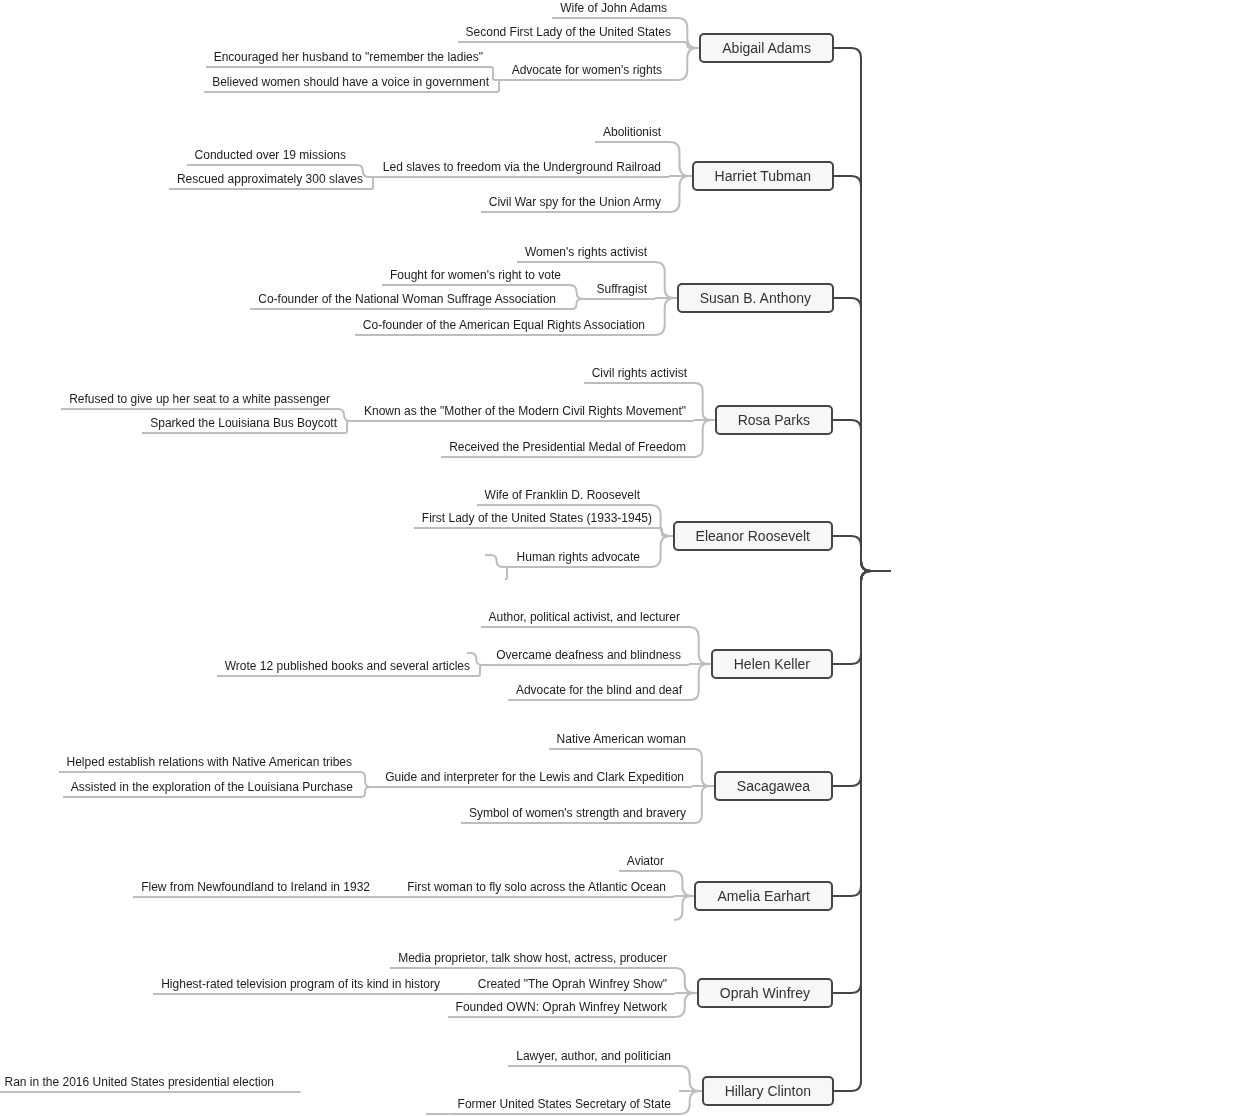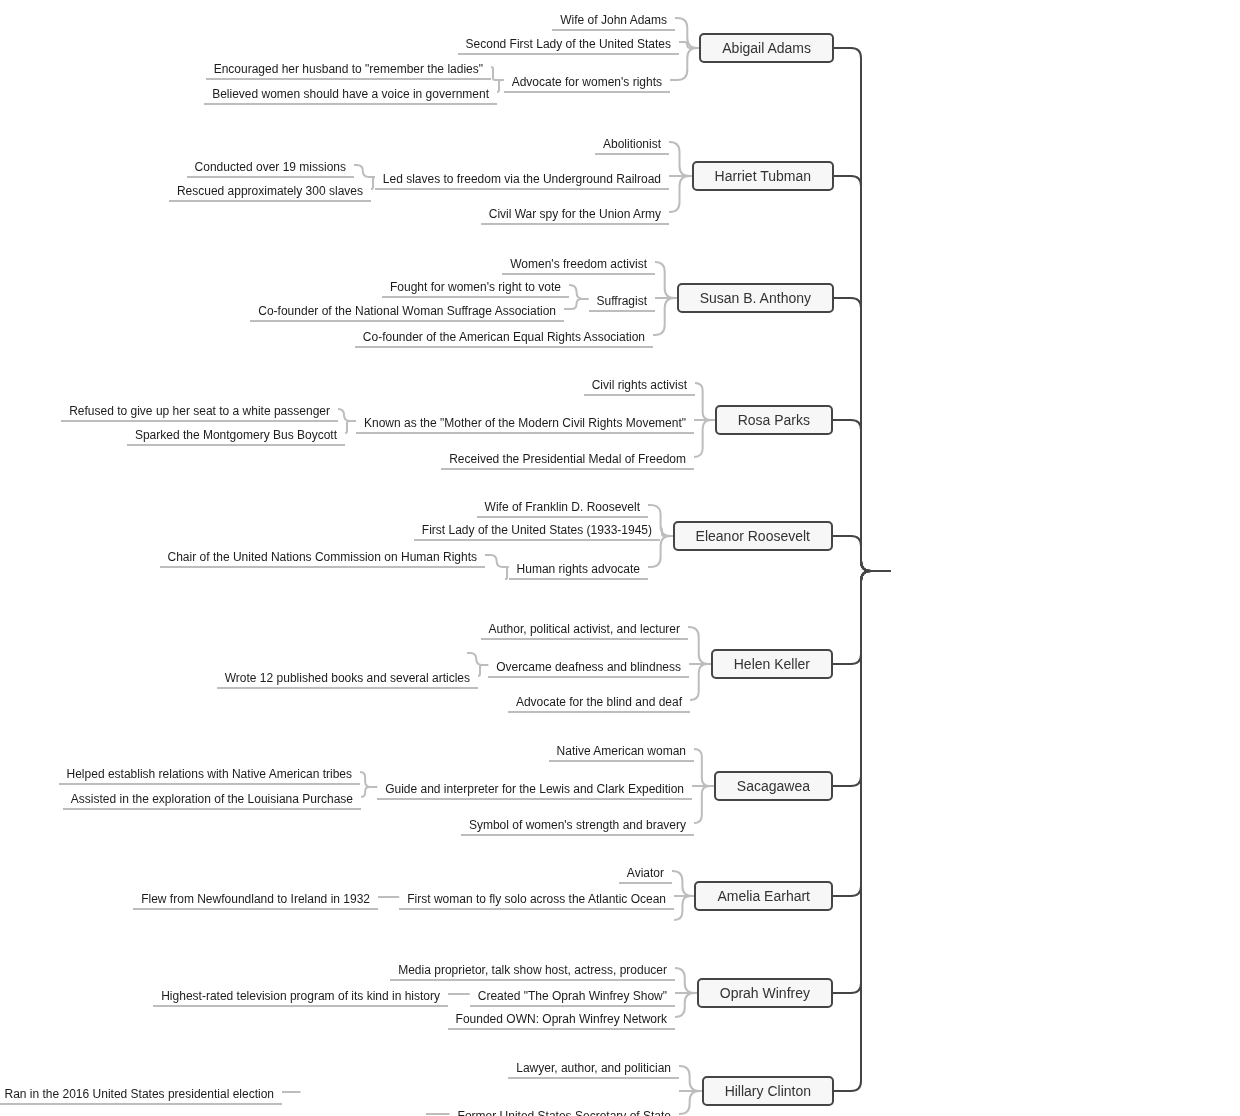--- a/index.html
+++ b/index.html
@@ -3,21 +3,21 @@
 <meta charset="utf-8">
 <style>
   html,body{margin:0;padding:0;background:#ffffff;}
   #map{position:relative;width:1240px;height:1116px;background:#fff;overflow:hidden;
        font-family:"Liberation Sans",sans-serif;}
   #links{position:absolute;left:0;top:0;width:1240px;height:1116px;z-index:0;pointer-events:none;}
   #links path{fill:none;stroke-width:2px;}
   #links path.light{stroke:var(--line,#bdbdbd);}
   #links path.dark{stroke:var(--dark,#454545);}
   .fact{position:absolute;z-index:1;white-space:nowrap;font-size:12px;line-height:14px;
-        color:#1c1c1c;padding:12px 8px 2px 8px;border-bottom:2px solid var(--line,#bdbdbd);
+        color:#1c1c1c;padding:0 8px 2px 8px;border-bottom:2px solid var(--line,#bdbdbd);
         cursor:default;}
   .person{position:absolute;z-index:2;white-space:nowrap;font-size:14px;line-height:16px;
         color:#333;background:var(--box-bg,#f7f7f7);border:2px solid var(--dark,#454545);
         border-radius:5px;padding:5px 21px;cursor:default;}
   .root{position:absolute;z-index:2;left:891px;top:545px;width:348px;height:52px;
         background:var(--root-bg,#1e3a78);color:#f5f6fa;border-radius:4px;
         display:flex;align-items:center;justify-content:center;font-size:17px;}
 </style>
 </head>
 <body>
@@ -93,38 +93,37 @@
   <div class="fact" id="p0f2c1" style="right:743px;top:75px">Believed women should have a voice in government</div>
 
   <div class="person" id="p1" style="right:406px;top:161px">Harriet Tubman</div>
   <div class="fact" id="p1f0" style="right:571px;top:125px">Abolitionist</div>
   <div class="fact" id="p1f1" style="right:571px;top:160px">Led slaves to freedom via the Underground Railroad</div>
   <div class="fact" id="p1f1c0" style="right:886px;top:148px">Conducted over 19 missions</div>
   <div class="fact" id="p1f1c1" style="right:869px;top:172px">Rescued approximately 300 slaves</div>
   <div class="fact" id="p1f2" style="right:571px;top:195px">Civil War spy for the Union Army</div>
 
   <div class="person" id="p2" style="right:406px;top:283px">Susan B. Anthony</div>
-  <div class="fact" id="p2f0" style="right:585px;top:245px">Women's freedom activist</div>
+  <div class="fact" id="p2f0" style="right:585px;top:245px">Women's rights activist</div>
   <div class="fact" id="p2f1" style="right:585px;top:282px">Suffragist</div>
   <div class="fact" id="p2f1c0" style="right:671px;top:268px">Fought for women's right to vote</div>
   <div class="fact" id="p2f1c1" style="right:676px;top:292px">Co-founder of the National Woman Suffrage Association</div>
   <div class="fact" id="p2f2" style="right:587px;top:318px">Co-founder of the American Equal Rights Association</div>
 
   <div class="person" id="p3" style="right:407px;top:405px">Rosa Parks</div>
   <div class="fact" id="p3f0" style="right:545px;top:366px">Civil rights activist</div>
   <div class="fact" id="p3f1" style="right:546px;top:404px">Known as the "Mother of the Modern Civil Rights Movement"</div>
   <div class="fact" id="p3f1c0" style="right:902px;top:392px">Refused to give up her seat to a white passenger</div>
-  <div class="fact" id="p3f1c1" style="right:895px;top:416px">Sparked the Montgomery Bus Boycott</div>
+  <div class="fact" id="p3f1c1" style="right:895px;top:416px">Sparked the Louisiana Bus Boycott</div>
   <div class="fact" id="p3f2" style="right:546px;top:440px">Received the Presidential Medal of Freedom</div>
 
   <div class="person" id="p4" style="right:407px;top:521px">Eleanor Roosevelt</div>
   <div class="fact" id="p4f0" style="right:592px;top:488px">Wife of Franklin D. Roosevelt</div>
   <div class="fact" id="p4f1" style="right:580px;top:511px">First Lady of the United States (1933-1945)</div>
   <div class="fact" id="p4f2" style="right:592px;top:550px">Human rights advocate</div>
-  <div class="fact" id="p4f2c0" style="right:755px;top:538px">Chair of the United Nations Commission on Human Rights</div>
 
   <div class="person" id="p5" style="right:407px;top:649px">Helen Keller</div>
   <div class="fact" id="p5f0" style="right:552px;top:610px">Author, political activist, and lecturer</div>
   <div class="fact" id="p5f1" style="right:551px;top:648px">Overcame deafness and blindness</div>
   <div class="fact" id="p5f1c1" style="right:762px;top:659px">Wrote 12 published books and several articles</div>
   <div class="fact" id="p5f2" style="right:550px;top:683px">Advocate for the blind and deaf</div>
 
   <div class="person" id="p6" style="right:407px;top:771px">Sacagawea</div>
   <div class="fact" id="p6f0" style="right:546px;top:732px">Native American woman</div>
   <div class="fact" id="p6f1" style="right:548px;top:770px">Guide and interpreter for the Lewis and Clark Expedition</div>

